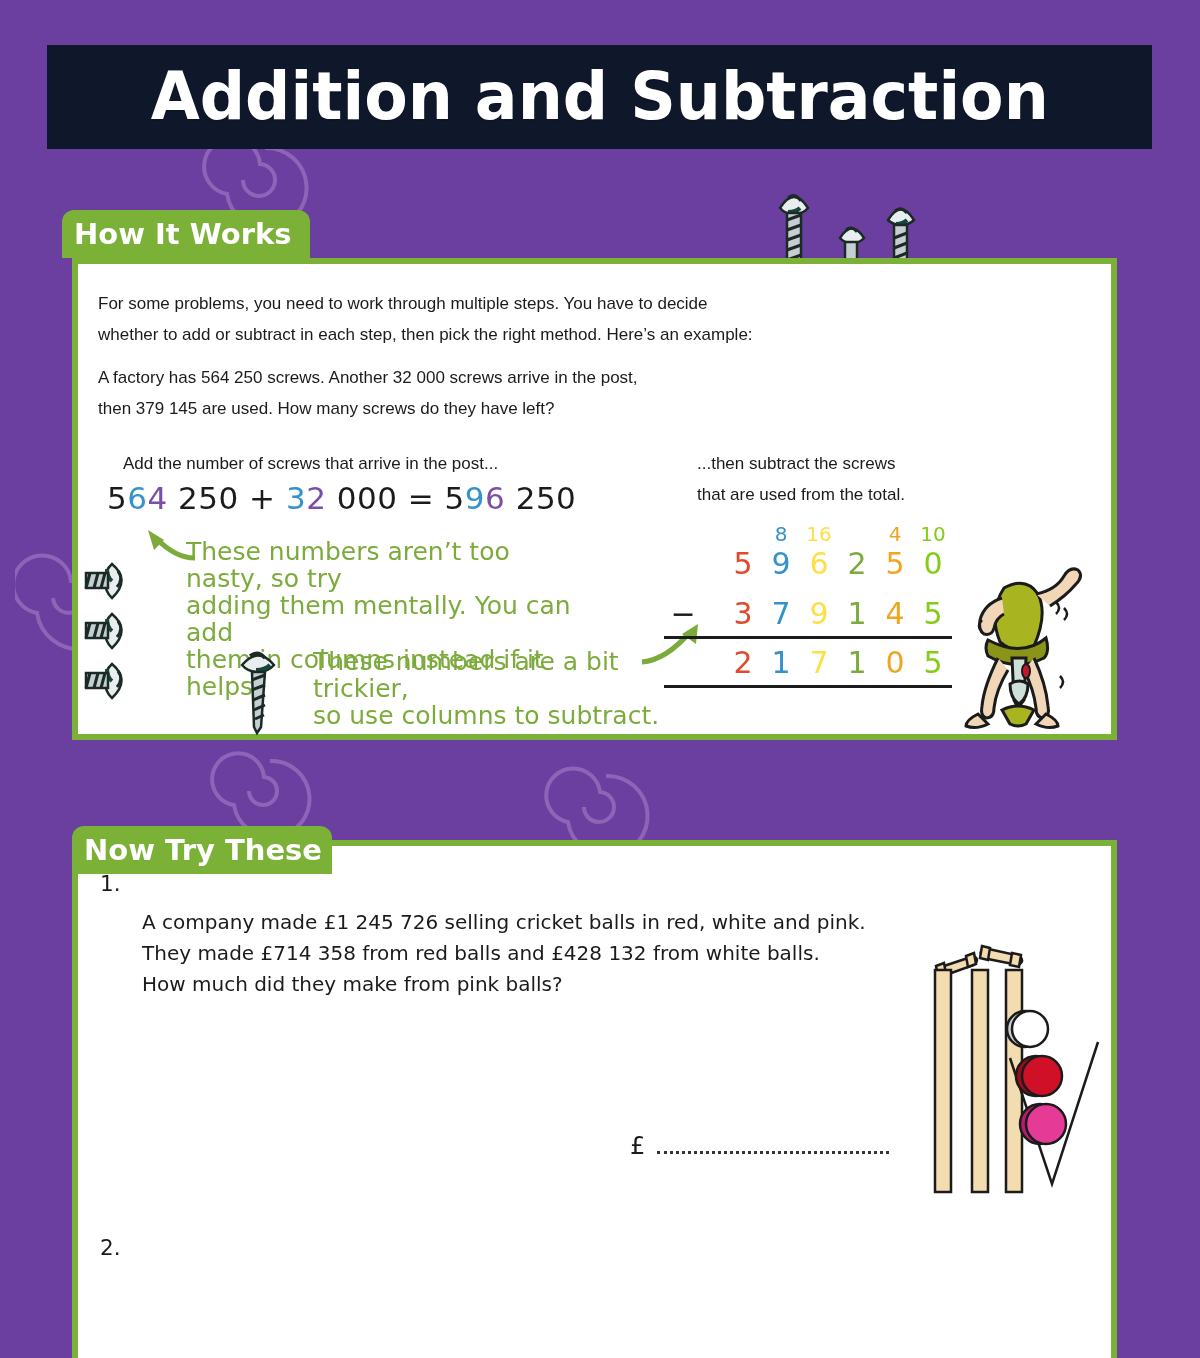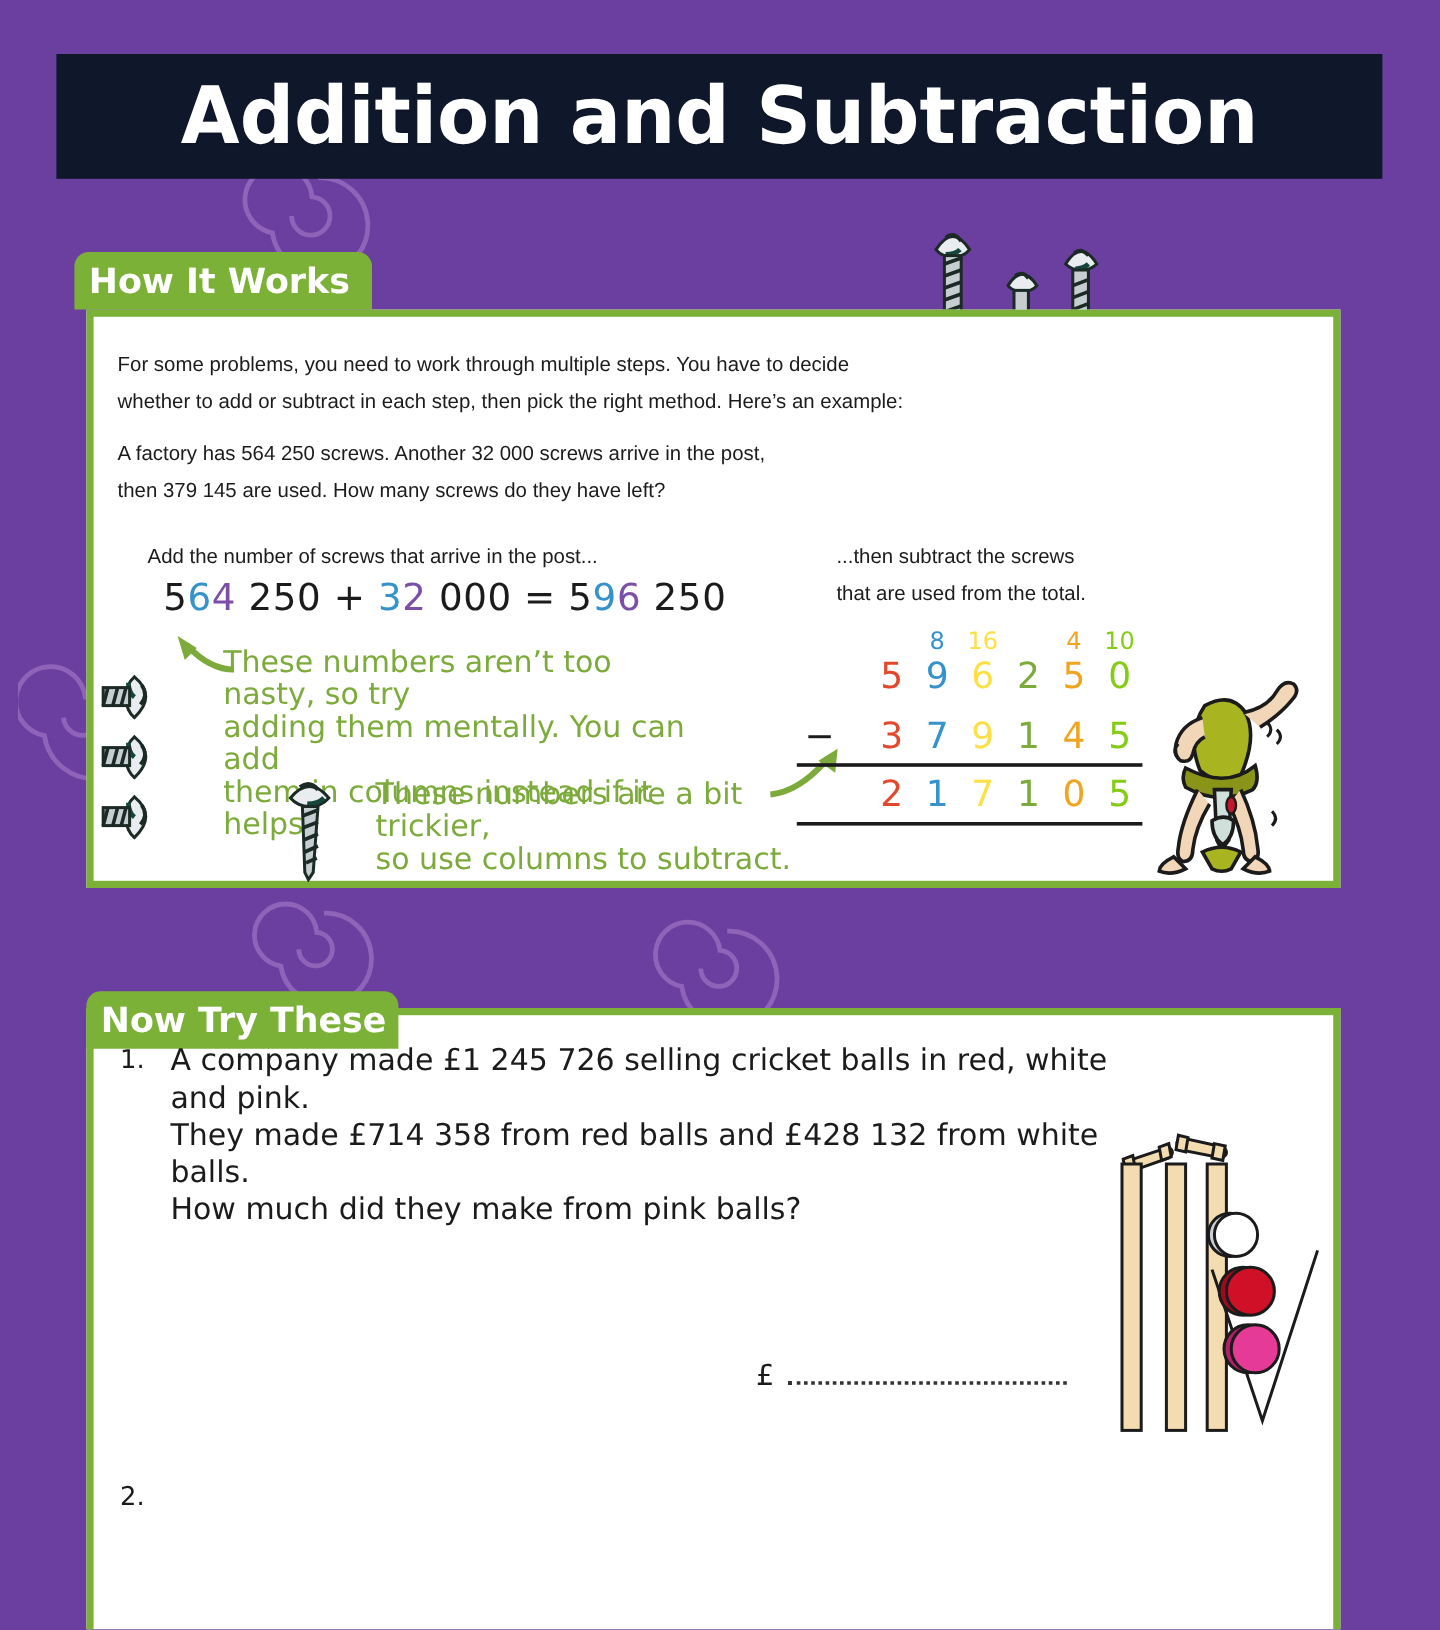--- a/index.html
+++ b/index.html
@@ -165,24 +165,25 @@
     font-family: "DejaVu Sans", sans-serif;
   }
   .q-num {
     width: 42px;
     flex: none;
     font-size: 21.5px;
     line-height: 31px;
     color: #1B1B1B;
   }
   .q-body {
-    font-size: 25px;
+    font-size: 20px;
     line-height: 31px;
     color: #1B1B1B;
     white-space: pre-line;
+    margin-top: 39px;
   }
 
   
   .illus { position: absolute; pointer-events: none; }
 </style>
 </head>
 <body>
 
 <svg class="spiral" style="left:190px; top:130px;" width="150" height="120" viewBox="0 0 150 120">
   <path d="M75 18 a40 40 0 1 1 -38 46 a28 28 0 1 1 33 -30 a16 16 0 1 1 -17 16" fill="none" stroke="#8E63B8" stroke-width="4"></path>
@@ -236,21 +237,21 @@
 whether to add or subtract in each step, then pick the right method.  Here’s an example:</div>
 
 <div class="body-text" style="position:absolute; left:98px; top:362px; width:960px; z-index:5;">A factory has 564 250 screws.  Another 32 000 screws arrive in the post,
 then 379 145 are used.  How many screws do they have left?</div>
 
 <div class="body-text" style="position:absolute; left:123px; top:448px; width:560px; z-index:5;">Add the number of screws that arrive in the post...</div>
 
 <div class="body-text" style="position:absolute; left:697px; top:448px; width:330px; z-index:5;">...then subtract the screws
 that are used from the total.</div>
 
-<div class="equation" style="position:absolute; left:136px; top:480px; z-index:5;"><span>5</span><span class="d-blue">6</span><span class="d-purple">4</span><span> 250 + </span><span class="d-blue">3</span><span class="d-purple">2</span><span> 000 = </span><span>5</span><span class="d-blue">9</span><span class="d-purple">6</span><span> 250</span></div>
+<div class="equation" style="position:absolute; left:107px; top:480px; z-index:5;"><span>5</span><span class="d-blue">6</span><span class="d-purple">4</span><span> 250 + </span><span class="d-blue">3</span><span class="d-purple">2</span><span> 000 = </span><span>5</span><span class="d-blue">9</span><span class="d-purple">6</span><span> 250</span></div>
 
 <svg class="illus" style="left:140px; top:528px; z-index:5;" width="60" height="40" viewBox="0 0 60 40">
   <path d="M55 30 Q35 30 16 10" fill="none" stroke="#7CAB3C" stroke-width="5"></path>
   <path d="M8 2 L24 12 L14 22 Z" fill="#7CAB3C"></path>
 </svg>
 <div class="green-note" style="position:absolute; left:186px; top:538px; width:400px; z-index:5;">These numbers aren’t too nasty, so try
 adding them mentally.  You can add
 them in columns instead if it helps.</div>
 
 <svg class="illus" style="left:232px; top:645px; z-index:5;" width="54" height="90" viewBox="0 0 54 90">

